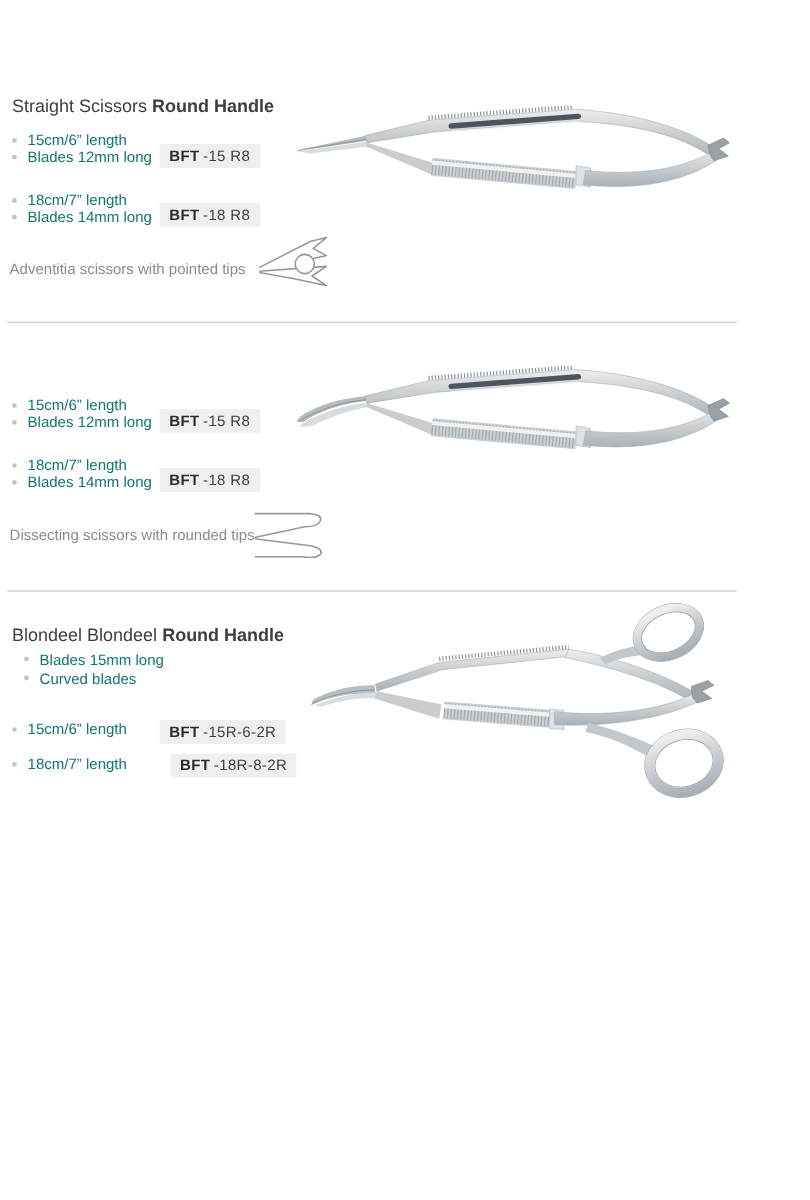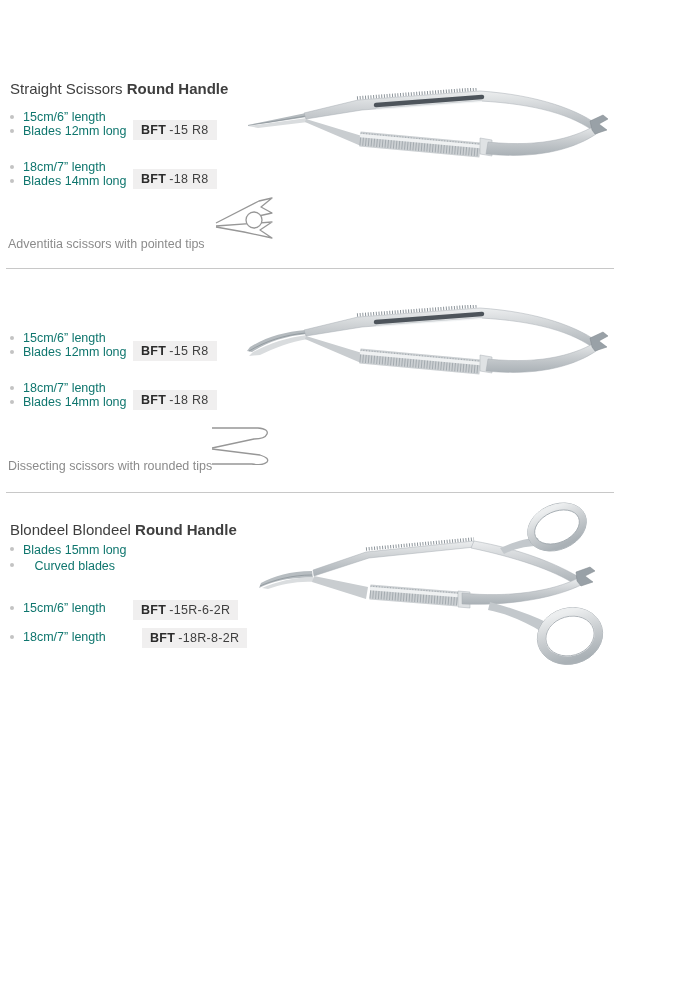--- a/index.html
+++ b/index.html
@@ -8,21 +8,21 @@
   .title{position:absolute;margin:0;font-size:15px;line-height:15px;font-weight:400;color:#3e3e3e;white-space:nowrap;}
   .t-lead{font-weight:400;}
   .t-emph{font-weight:700;}
   .blist{position:absolute;margin:0;padding:0;list-style:none;}
   .blist li{position:relative;padding-left:13px;font-size:12.5px;line-height:14px;color:#0f766e;white-space:nowrap;}
   .blist.feat li{line-height:16px;}
   .dot{position:absolute;left:0;top:5px;width:4px;height:4px;border-radius:50%;background:#c3c3c3;}
   .code{position:absolute;height:20px;line-height:20px;padding:0 8px;background:#f0efef;
         font-size:12.5px;letter-spacing:.3px;color:#3f3f3f;white-space:nowrap;text-align:right;}
   .code b{font-weight:700;color:#2b2b2b;margin-right:3px;}
-  .note{position:absolute;font-size:12.5px;line-height:14px;color:#8b8b8b;white-space:nowrap;margin-top:20px;}
+  .note{position:absolute;font-size:12.5px;line-height:14px;color:#8b8b8b;white-space:nowrap;}
   .divider{position:absolute;left:6px;width:654px;height:1px;background:#c8c8c8;}
   .photo,.tipicon{position:absolute;}
   svg{display:block;}
 </style>
 </head>
 <body>
 
 <div id="page">
 
   <h2 class="title" style="left:10px;top:81px;">
@@ -152,21 +152,21 @@
     </svg>
   </div>
 
   <div class="divider" style="top:492px;"></div>
 
   <h2 class="title" style="left:10px;top:522px;">
     <span class="t-lead">Blondeel Blondeel</span>
     <span class="t-emph">Round Handle</span>
   </h2>
 
-  <ul class="blist feat" style="left:10px;top:542px;text-align:center;">
+  <ul class="blist feat" style="left:20px;top:542px;">
     <li><span class="dot"></span><span>Blades 15mm long</span></li>
     <li><span class="dot"></span><span>Curved blades</span></li>
   </ul>
 
   <ul class="blist" style="left:10px;top:601px;">
     <li><span class="dot"></span><span>15cm/6” length</span></li>
   </ul>
   <div class="code" style="left:133px;top:600px;">
     <b>BFT</b><span>-15R-6-2R</span>
   </div>

